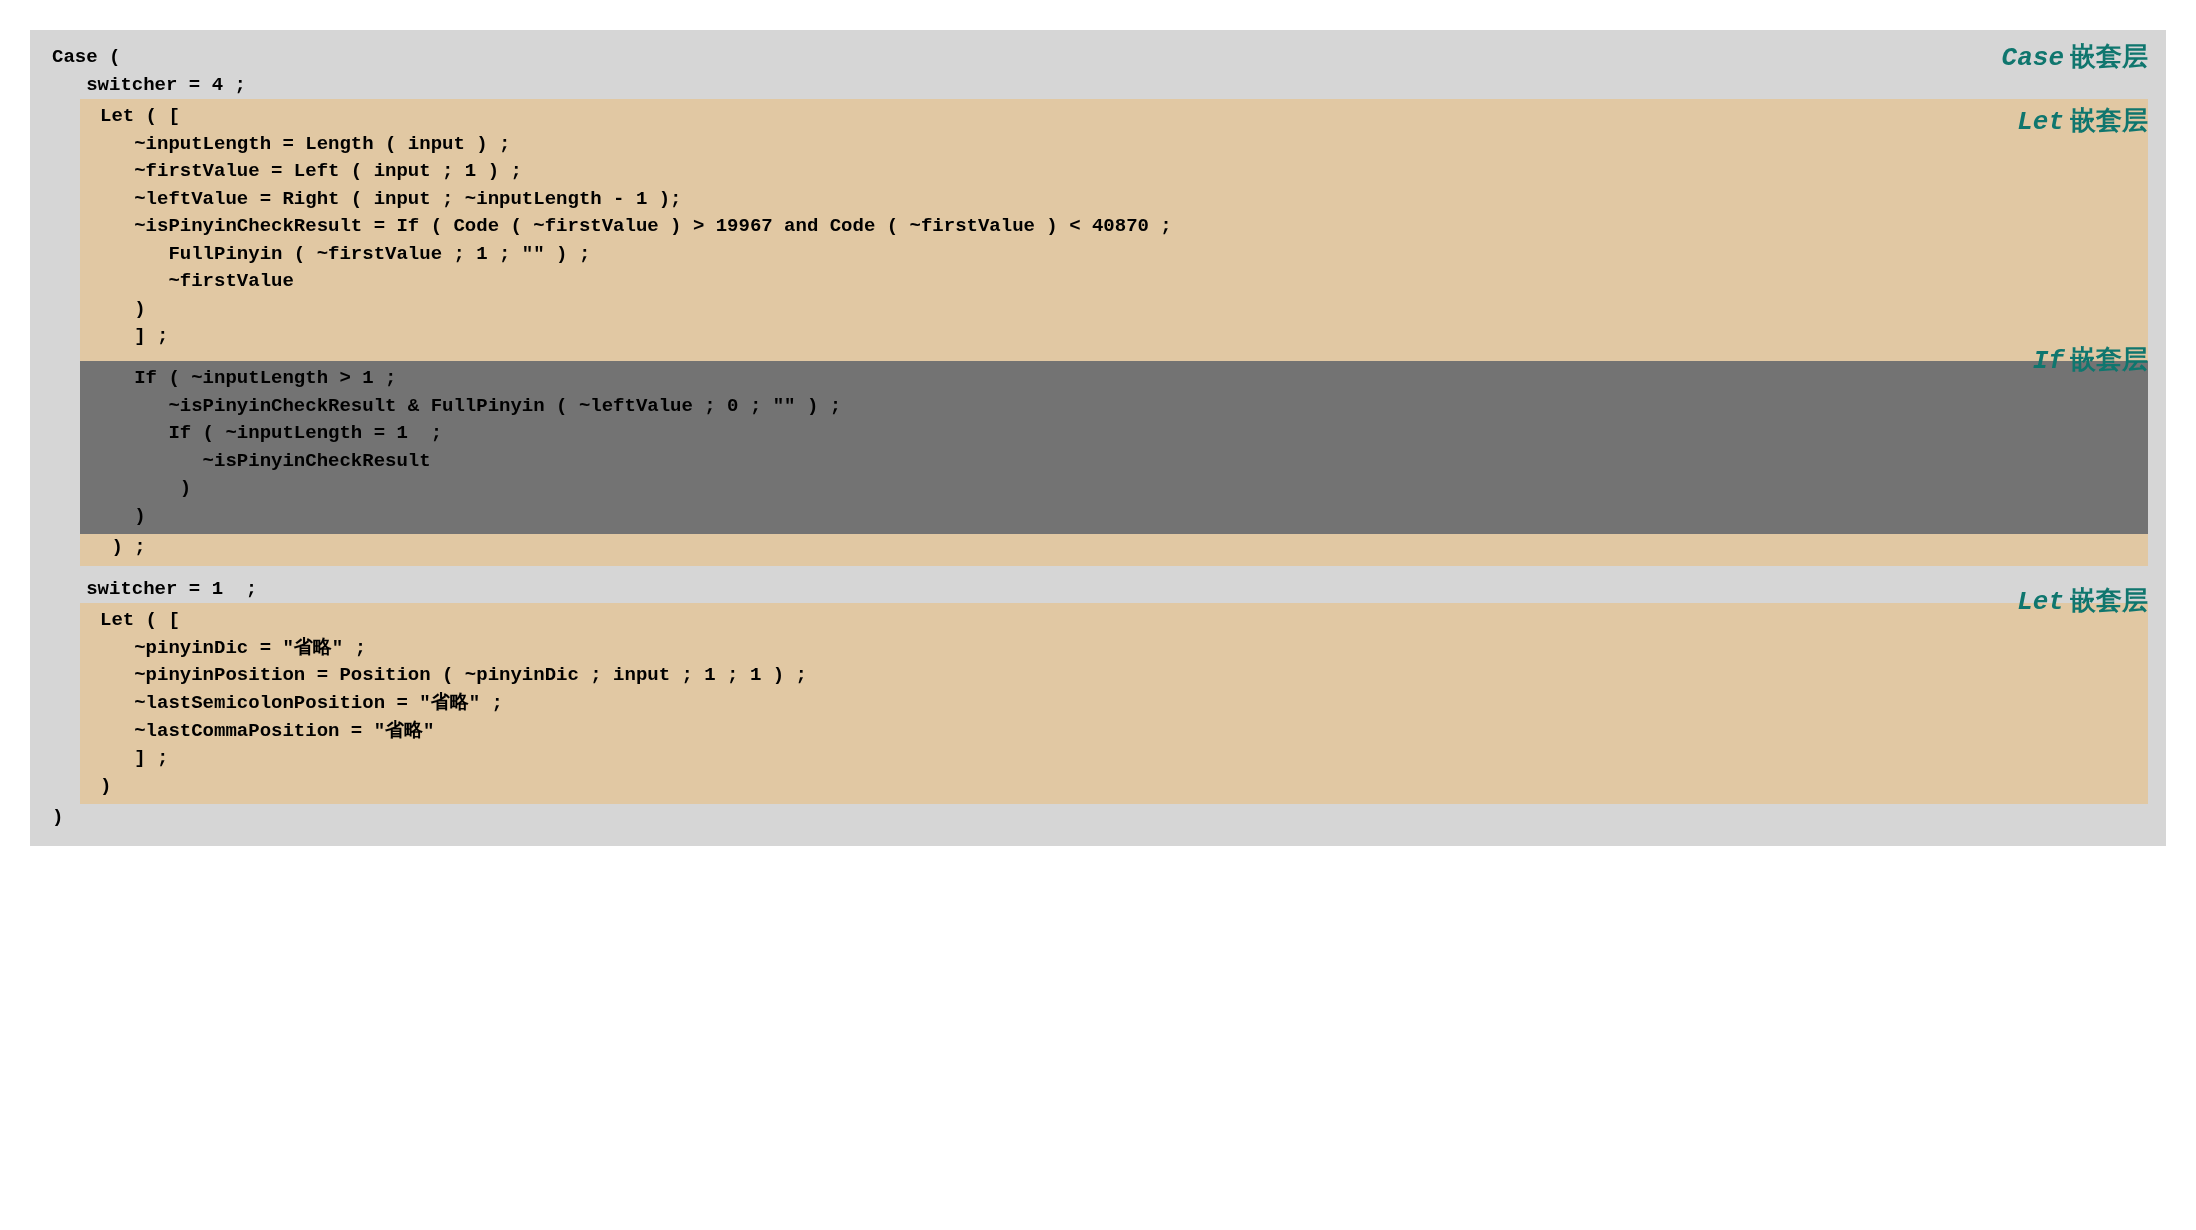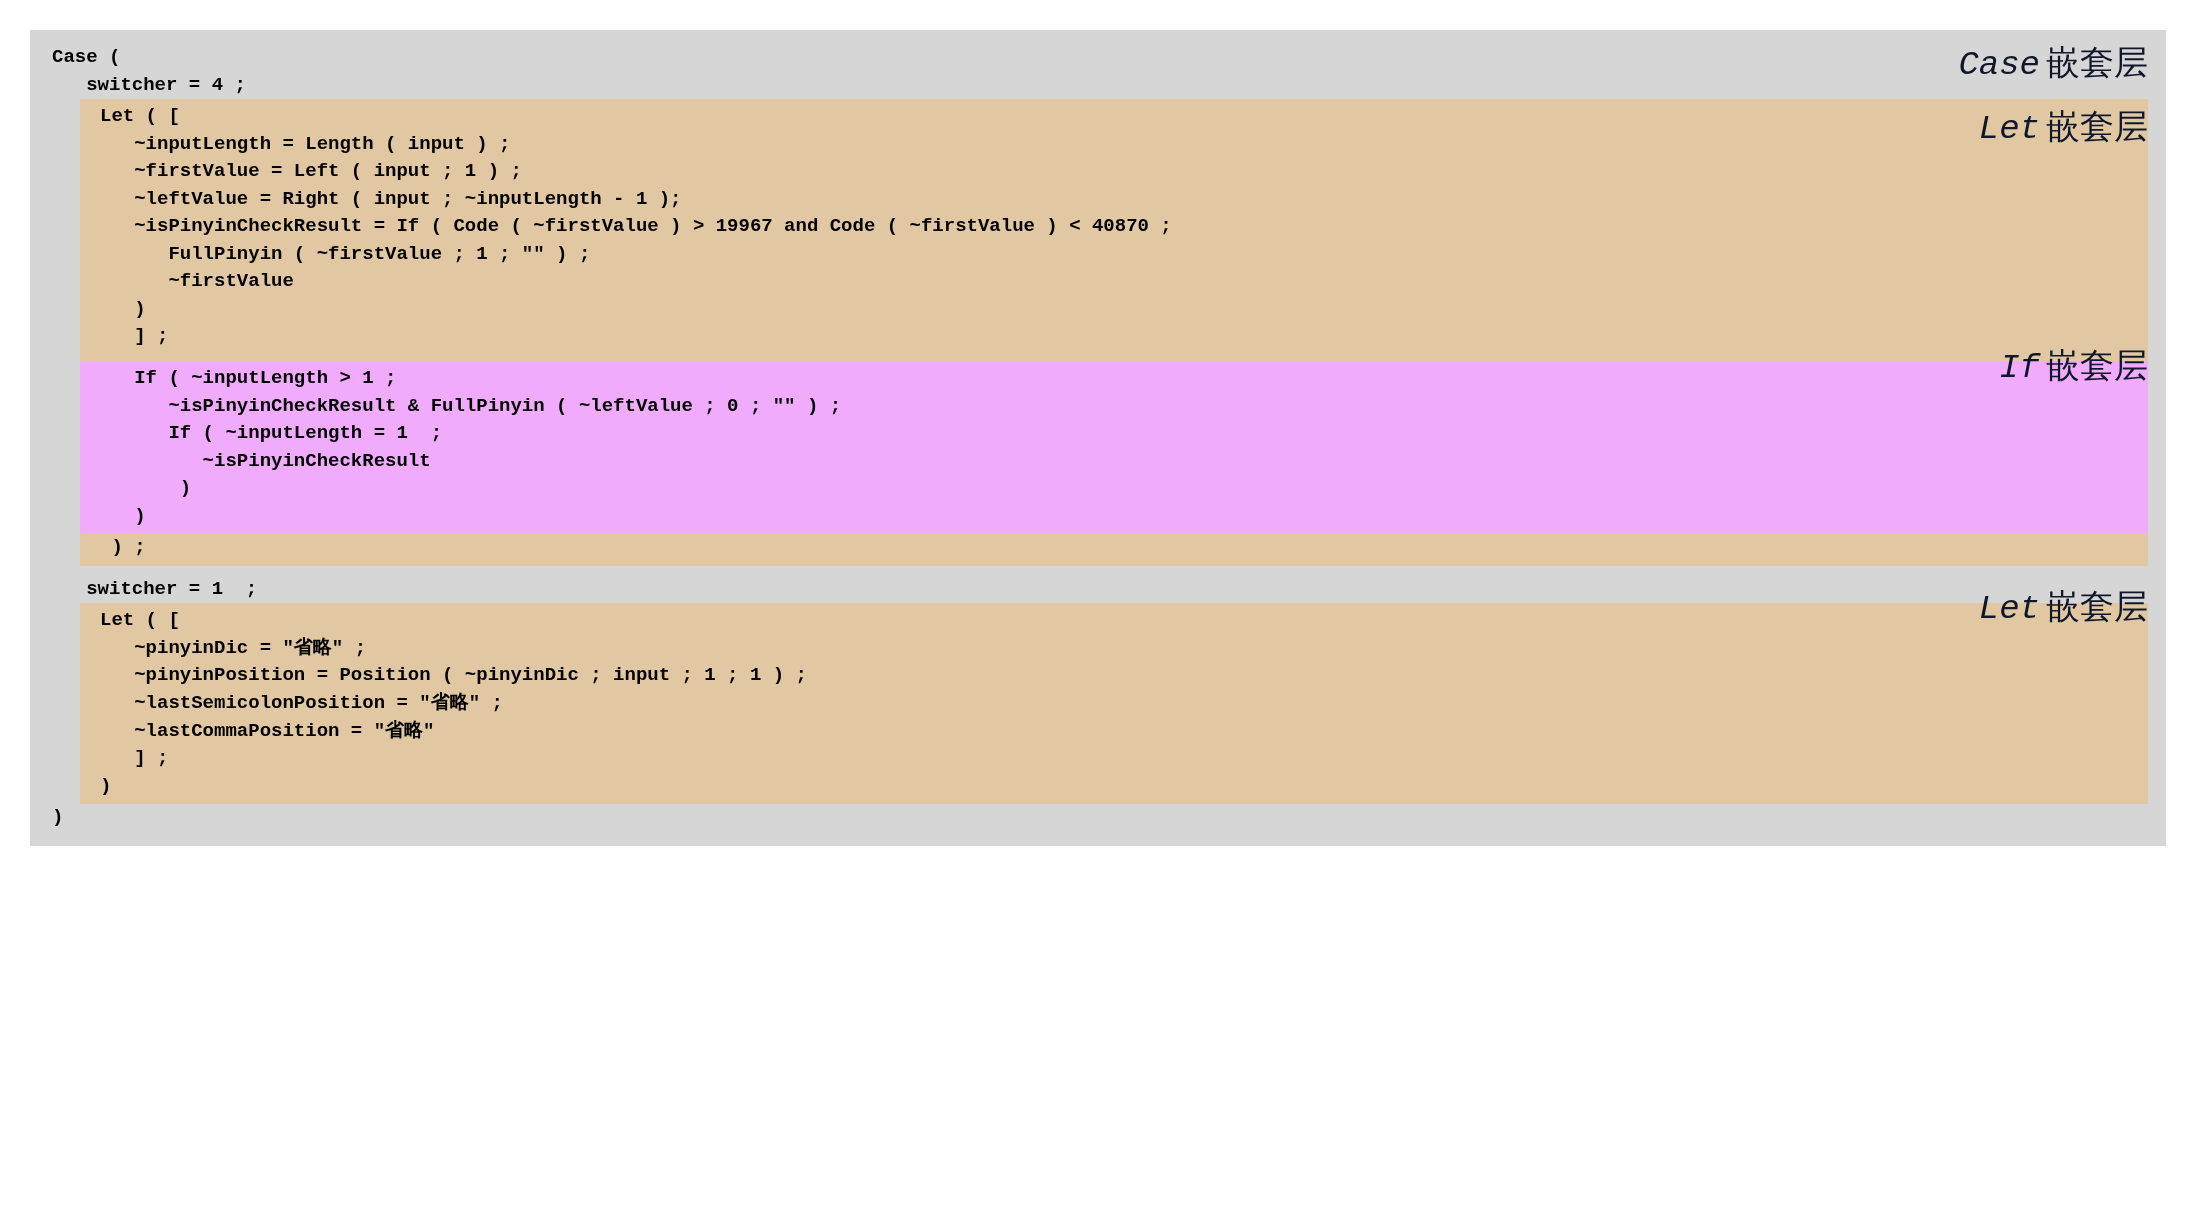--- a/index.html
+++ b/index.html
@@ -14,23 +14,23 @@
     color: #000;
   }
   .container {
     background: #d6d6d6;
     padding: 14px 18px 14px 18px;
     position: relative;
   }
   .label {
     position: absolute;
     right: 18px;
-    font-size: 34px;
-    font-weight: normal;
-    color: #0f172a;
+    font-size: 26px;
+    font-weight: bold;
+    color: #0f766e;
     font-family: "Courier New", Courier, monospace;
     z-index: 10;
   }
   .label .kw {
     font-style: italic;
   }
   .label .cn {
     font-style: normal;
     font-family: "Microsoft YaHei", "PingFang SC", sans-serif;
     margin-left: 6px;
@@ -39,21 +39,21 @@
   .let1-label { top: 72px; }
   .if-label { top: 311px; }
   .let2-label { top: 552px; }
   .let-block {
     background: #e1c8a3;
     margin-left: 32px;
     padding: 4px 0px 4px 0px;
     position: relative;
   }
   .if-block {
-    background: #f0abfc;
+    background: #737373;
     padding: 4px 0 4px 0;
   }
   pre {
     margin: 0;
     font-family: Liberation Mono, monospace;
     white-space: pre;
     padding-left: 20px;
   }
   .gray-line {
     padding-left: 4px;

